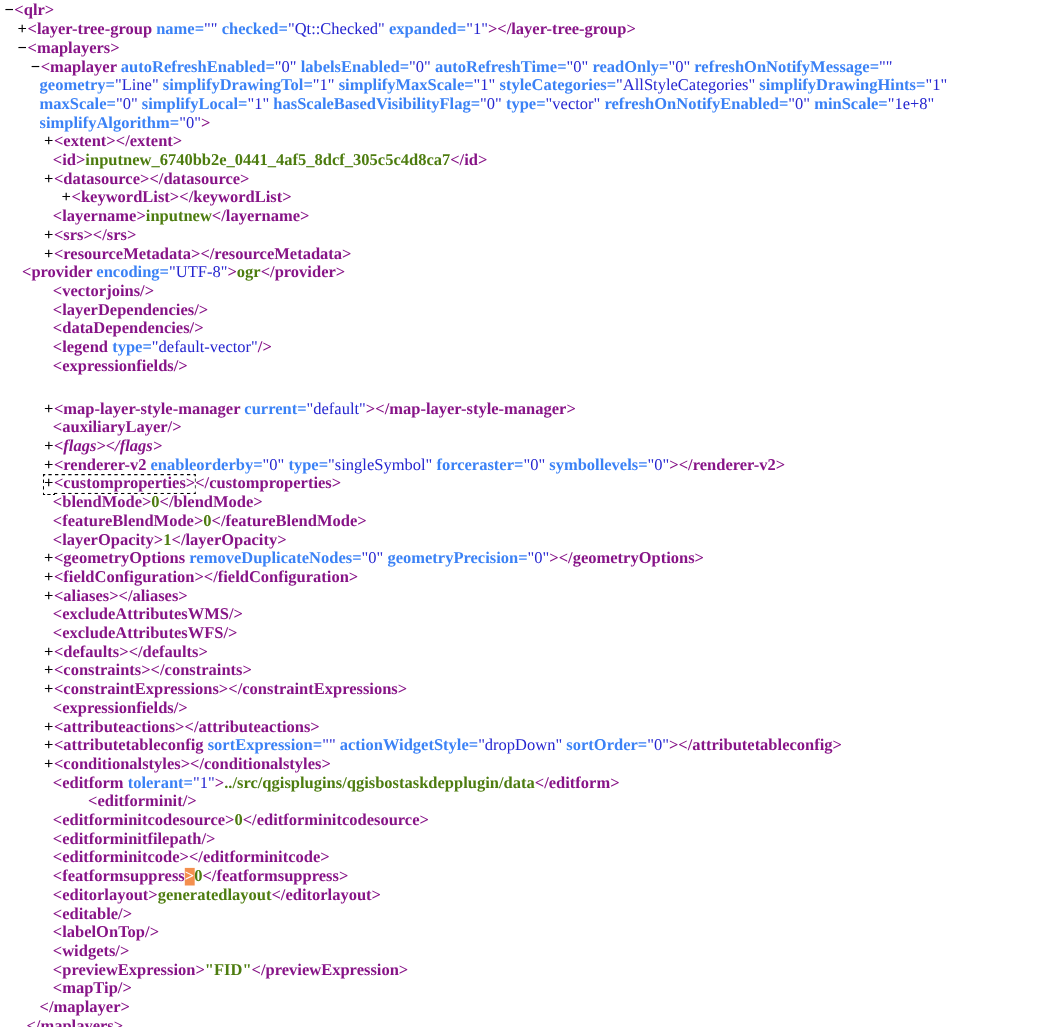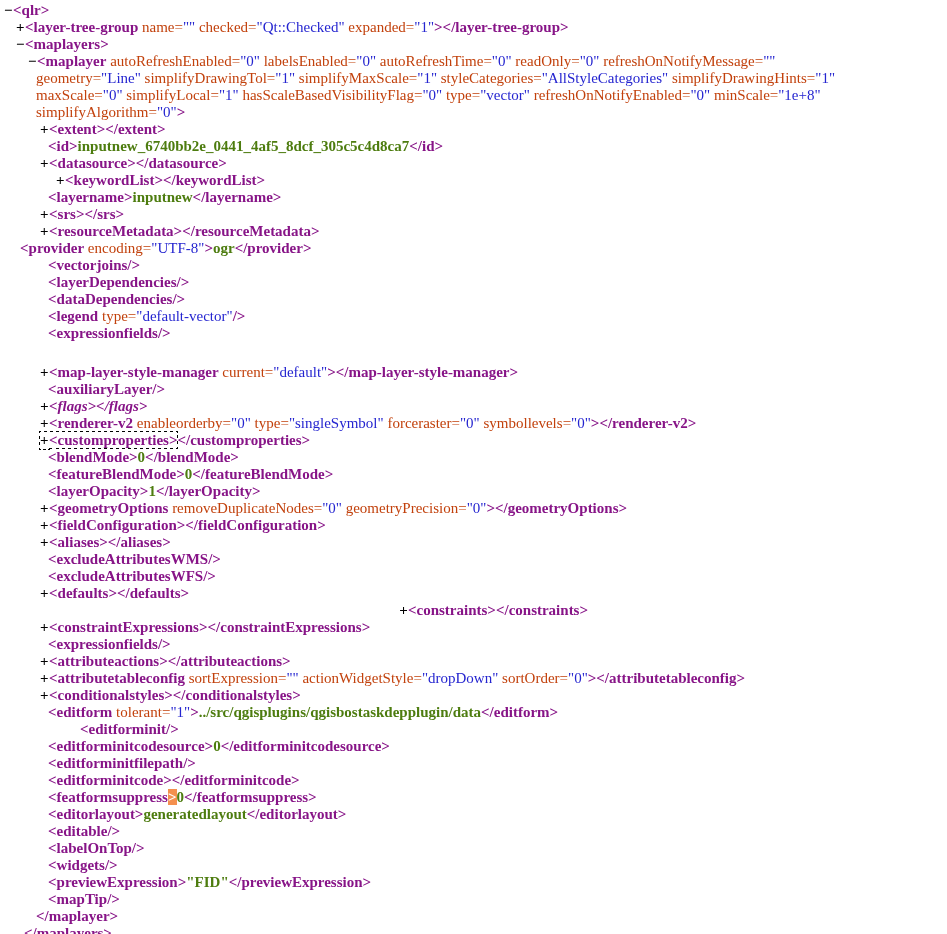--- a/index.html
+++ b/index.html
@@ -27,21 +27,21 @@
     color: #000000;
   }
   .marker {
     display: inline-block;
     width: 9px;
     font-weight: bold;
     color: #000000;
     cursor: pointer;
   }
   .tag  { color: #871487; font-weight: bold; }
-  .attr { color: #c2410c; font-weight: normal; }
+  .attr { color: #3b82f6; font-weight: bold; }
   .val  { color: #2525d0; font-weight: normal; }
   .txt  { color: #4d7c0f; font-weight: bold; }
   .hl   { background: #f4904e; color: #ffffff; font-weight: bold; }
   .focus { outline: 1px dotted #000000; outline-offset: 0px; }
 </style>
 </head>
 <body>
 
 <div class="xml-tree">
     <div class="line" style="padding-left: 4px;"><span class="marker">−</span><span class="tag">&lt;qlr&gt;</span></div>
@@ -71,21 +71,21 @@
     <div class="line" style="padding-left: 40px;"><span class="focus"><span class="marker">+</span><span class="tag">&lt;customproperties&gt;</span></span><span class="tag">&lt;/customproperties&gt;</span></div>
     <div class="line" style="padding-left: 48px;"><span class="tag">&lt;blendMode&gt;</span><span class="txt">0</span><span class="tag">&lt;/blendMode&gt;</span></div>
     <div class="line" style="padding-left: 48px;"><span class="tag">&lt;featureBlendMode&gt;</span><span class="txt">0</span><span class="tag">&lt;/featureBlendMode&gt;</span></div>
     <div class="line" style="padding-left: 48px;"><span class="tag">&lt;layerOpacity&gt;</span><span class="txt">1</span><span class="tag">&lt;/layerOpacity&gt;</span></div>
     <div class="line" style="padding-left: 40px;"><span class="marker">+</span><span class="tag">&lt;geometryOptions</span><span class="attr"> removeDuplicateNodes=</span><span class="val">"0"</span><span class="attr"> geometryPrecision=</span><span class="val">"0"</span><span class="tag">&gt;&lt;/geometryOptions&gt;</span></div>
     <div class="line" style="padding-left: 40px;"><span class="marker">+</span><span class="tag">&lt;fieldConfiguration&gt;&lt;/fieldConfiguration&gt;</span></div>
     <div class="line" style="padding-left: 40px;"><span class="marker">+</span><span class="tag">&lt;aliases&gt;&lt;/aliases&gt;</span></div>
     <div class="line" style="padding-left: 48px;"><span class="tag">&lt;excludeAttributesWMS/&gt;</span></div>
     <div class="line" style="padding-left: 48px;"><span class="tag">&lt;excludeAttributesWFS/&gt;</span></div>
     <div class="line" style="padding-left: 40px;"><span class="marker">+</span><span class="tag">&lt;defaults&gt;&lt;/defaults&gt;</span></div>
-    <div class="line" style="padding-left: 40px; text-align: center;"><span class="marker">+</span><span class="tag">&lt;constraints&gt;&lt;/constraints&gt;</span></div>
+    <div class="line" style="padding-left: 40px;"><span class="marker">+</span><span class="tag">&lt;constraints&gt;&lt;/constraints&gt;</span></div>
     <div class="line" style="padding-left: 40px;"><span class="marker">+</span><span class="tag">&lt;constraintExpressions&gt;&lt;/constraintExpressions&gt;</span></div>
     <div class="line" style="padding-left: 48px;"><span class="tag">&lt;expressionfields/&gt;</span></div>
     <div class="line" style="padding-left: 40px;"><span class="marker">+</span><span class="tag">&lt;attributeactions&gt;&lt;/attributeactions&gt;</span></div>
     <div class="line" style="padding-left: 40px;"><span class="marker">+</span><span class="tag">&lt;attributetableconfig</span><span class="attr"> sortExpression=</span><span class="val">""</span><span class="attr"> actionWidgetStyle=</span><span class="val">"dropDown"</span><span class="attr"> sortOrder=</span><span class="val">"0"</span><span class="tag">&gt;&lt;/attributetableconfig&gt;</span></div>
     <div class="line" style="padding-left: 40px;"><span class="marker">+</span><span class="tag">&lt;conditionalstyles&gt;&lt;/conditionalstyles&gt;</span></div>
     <div class="line" style="padding-left: 48px;"><span class="tag">&lt;editform</span><span class="attr"> tolerant=</span><span class="val">"1"</span><span class="tag">&gt;</span><span class="txt">../src/qgisplugins/qgisbostaskdepplugin/data</span><span class="tag">&lt;/editform&gt;</span></div>
     <div class="line" style="padding-left: 48px; margin-left: 32px;"><span class="tag">&lt;editforminit/&gt;</span></div>
     <div class="line" style="padding-left: 48px;"><span class="tag">&lt;editforminitcodesource&gt;</span><span class="txt">0</span><span class="tag">&lt;/editforminitcodesource&gt;</span></div>
     <div class="line" style="padding-left: 48px;"><span class="tag">&lt;editforminitfilepath/&gt;</span></div>
     <div class="line" style="padding-left: 48px;"><span class="tag">&lt;editforminitcode&gt;&lt;/editforminitcode&gt;</span></div>

